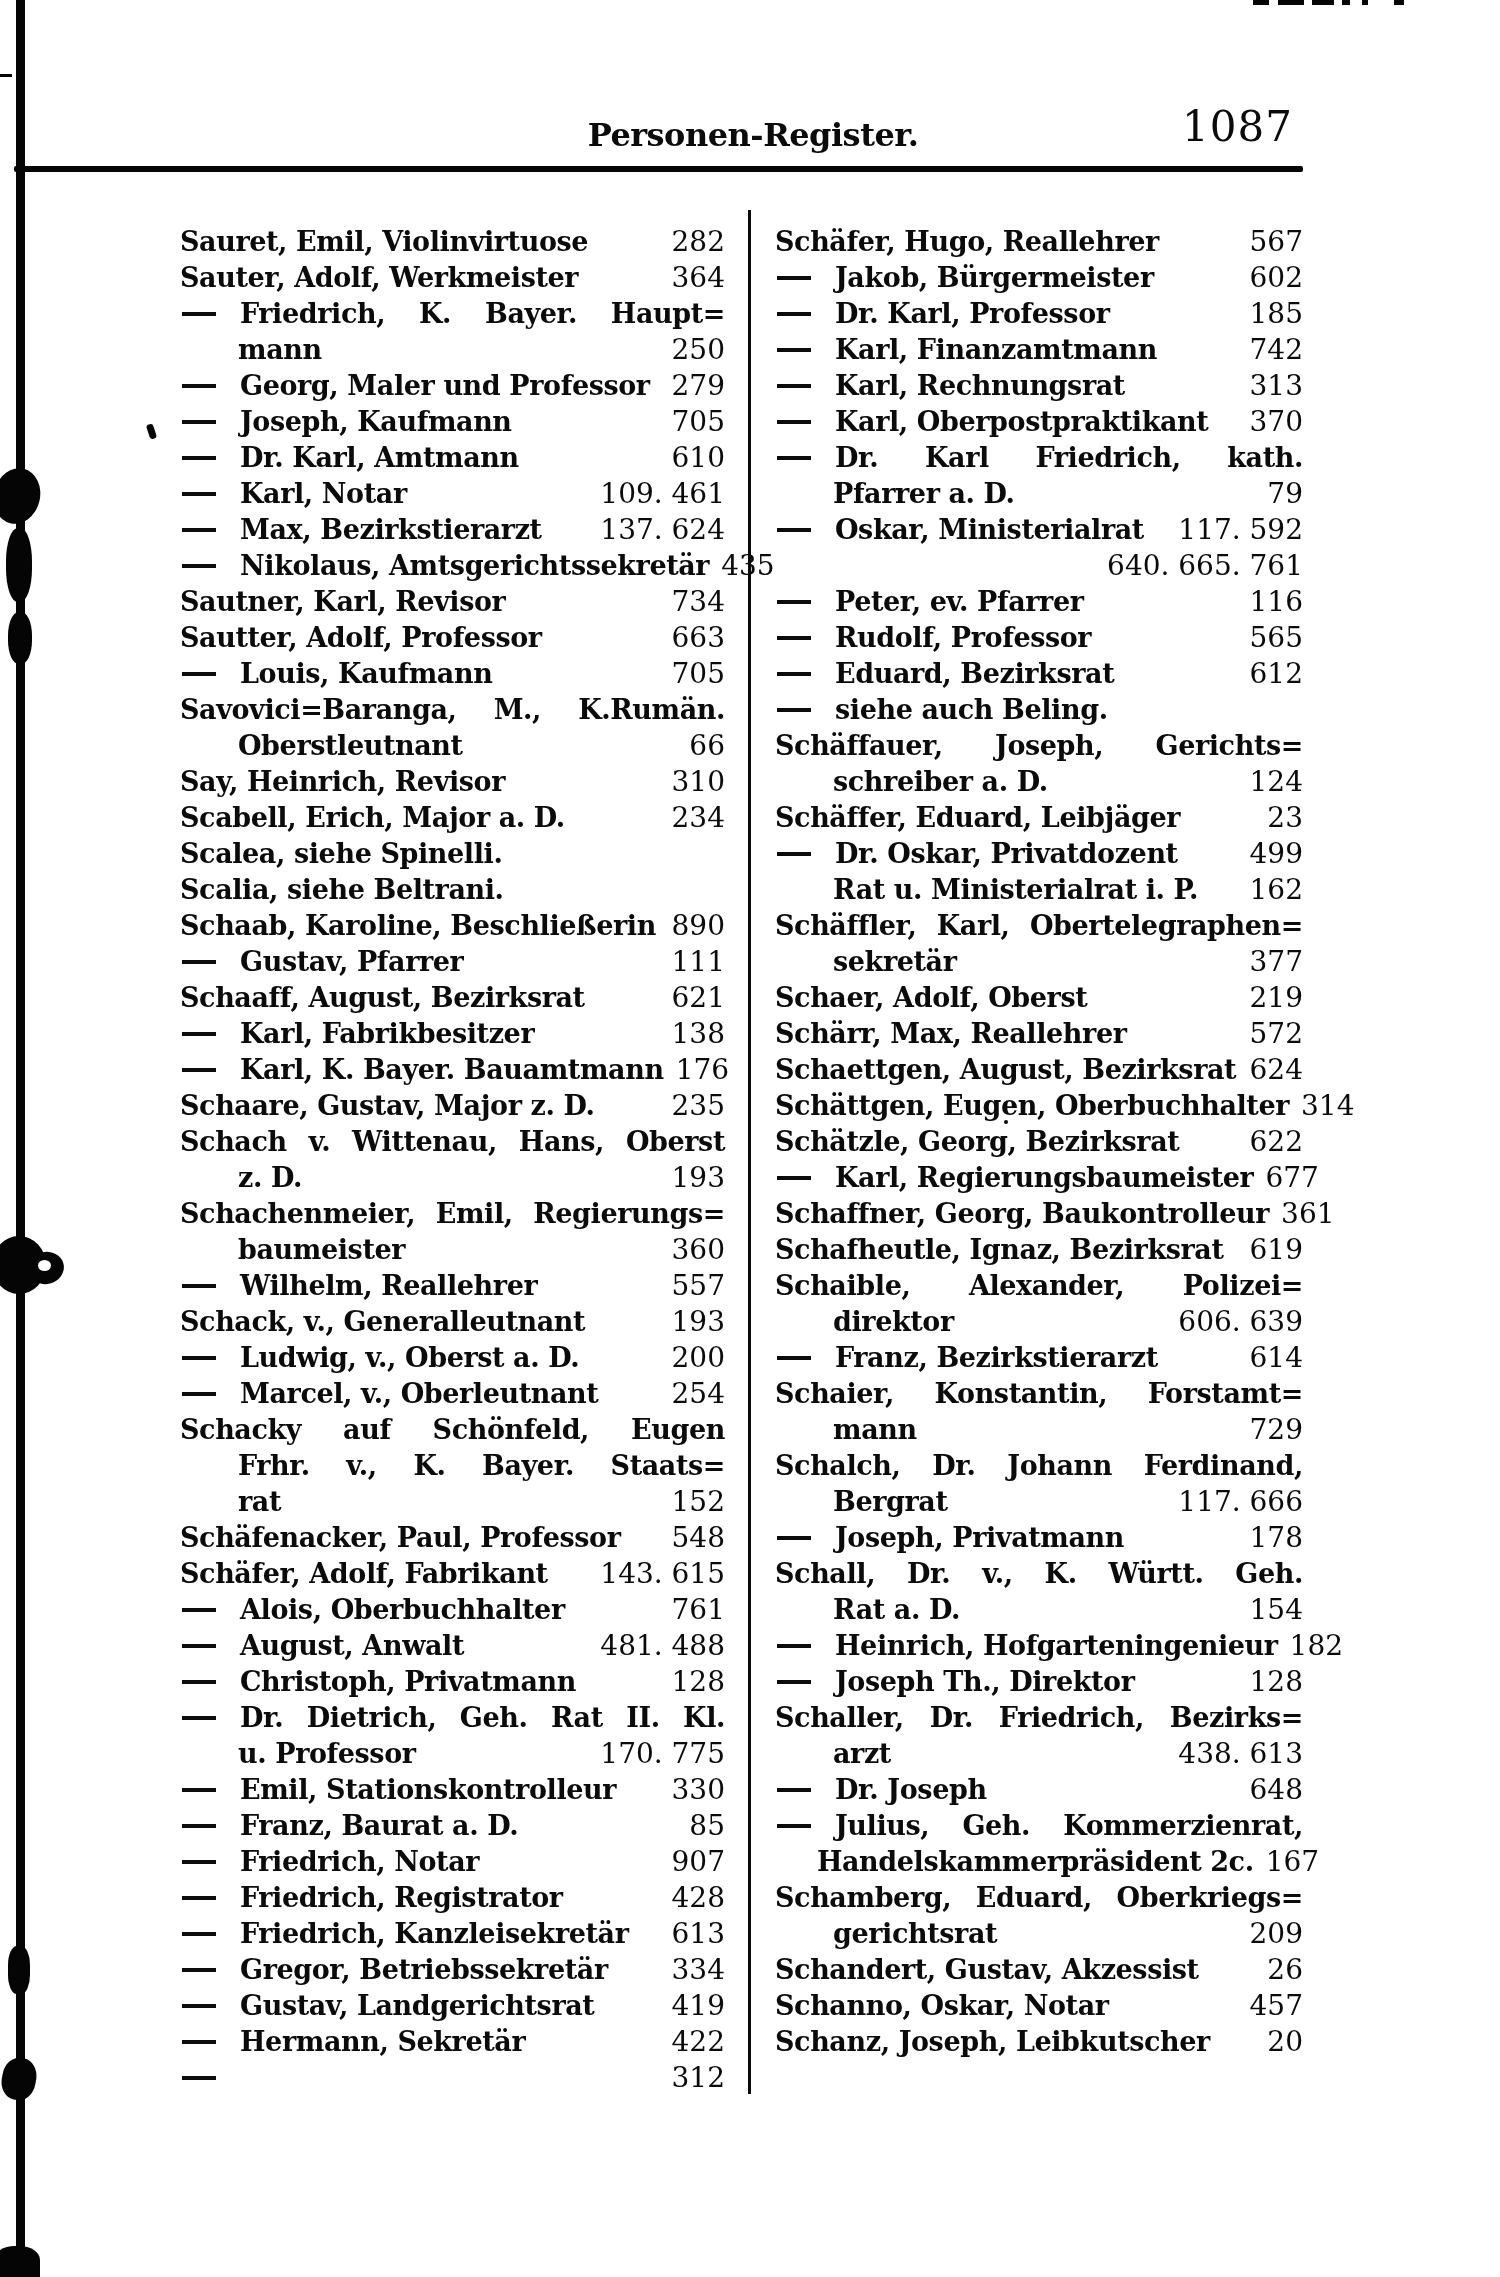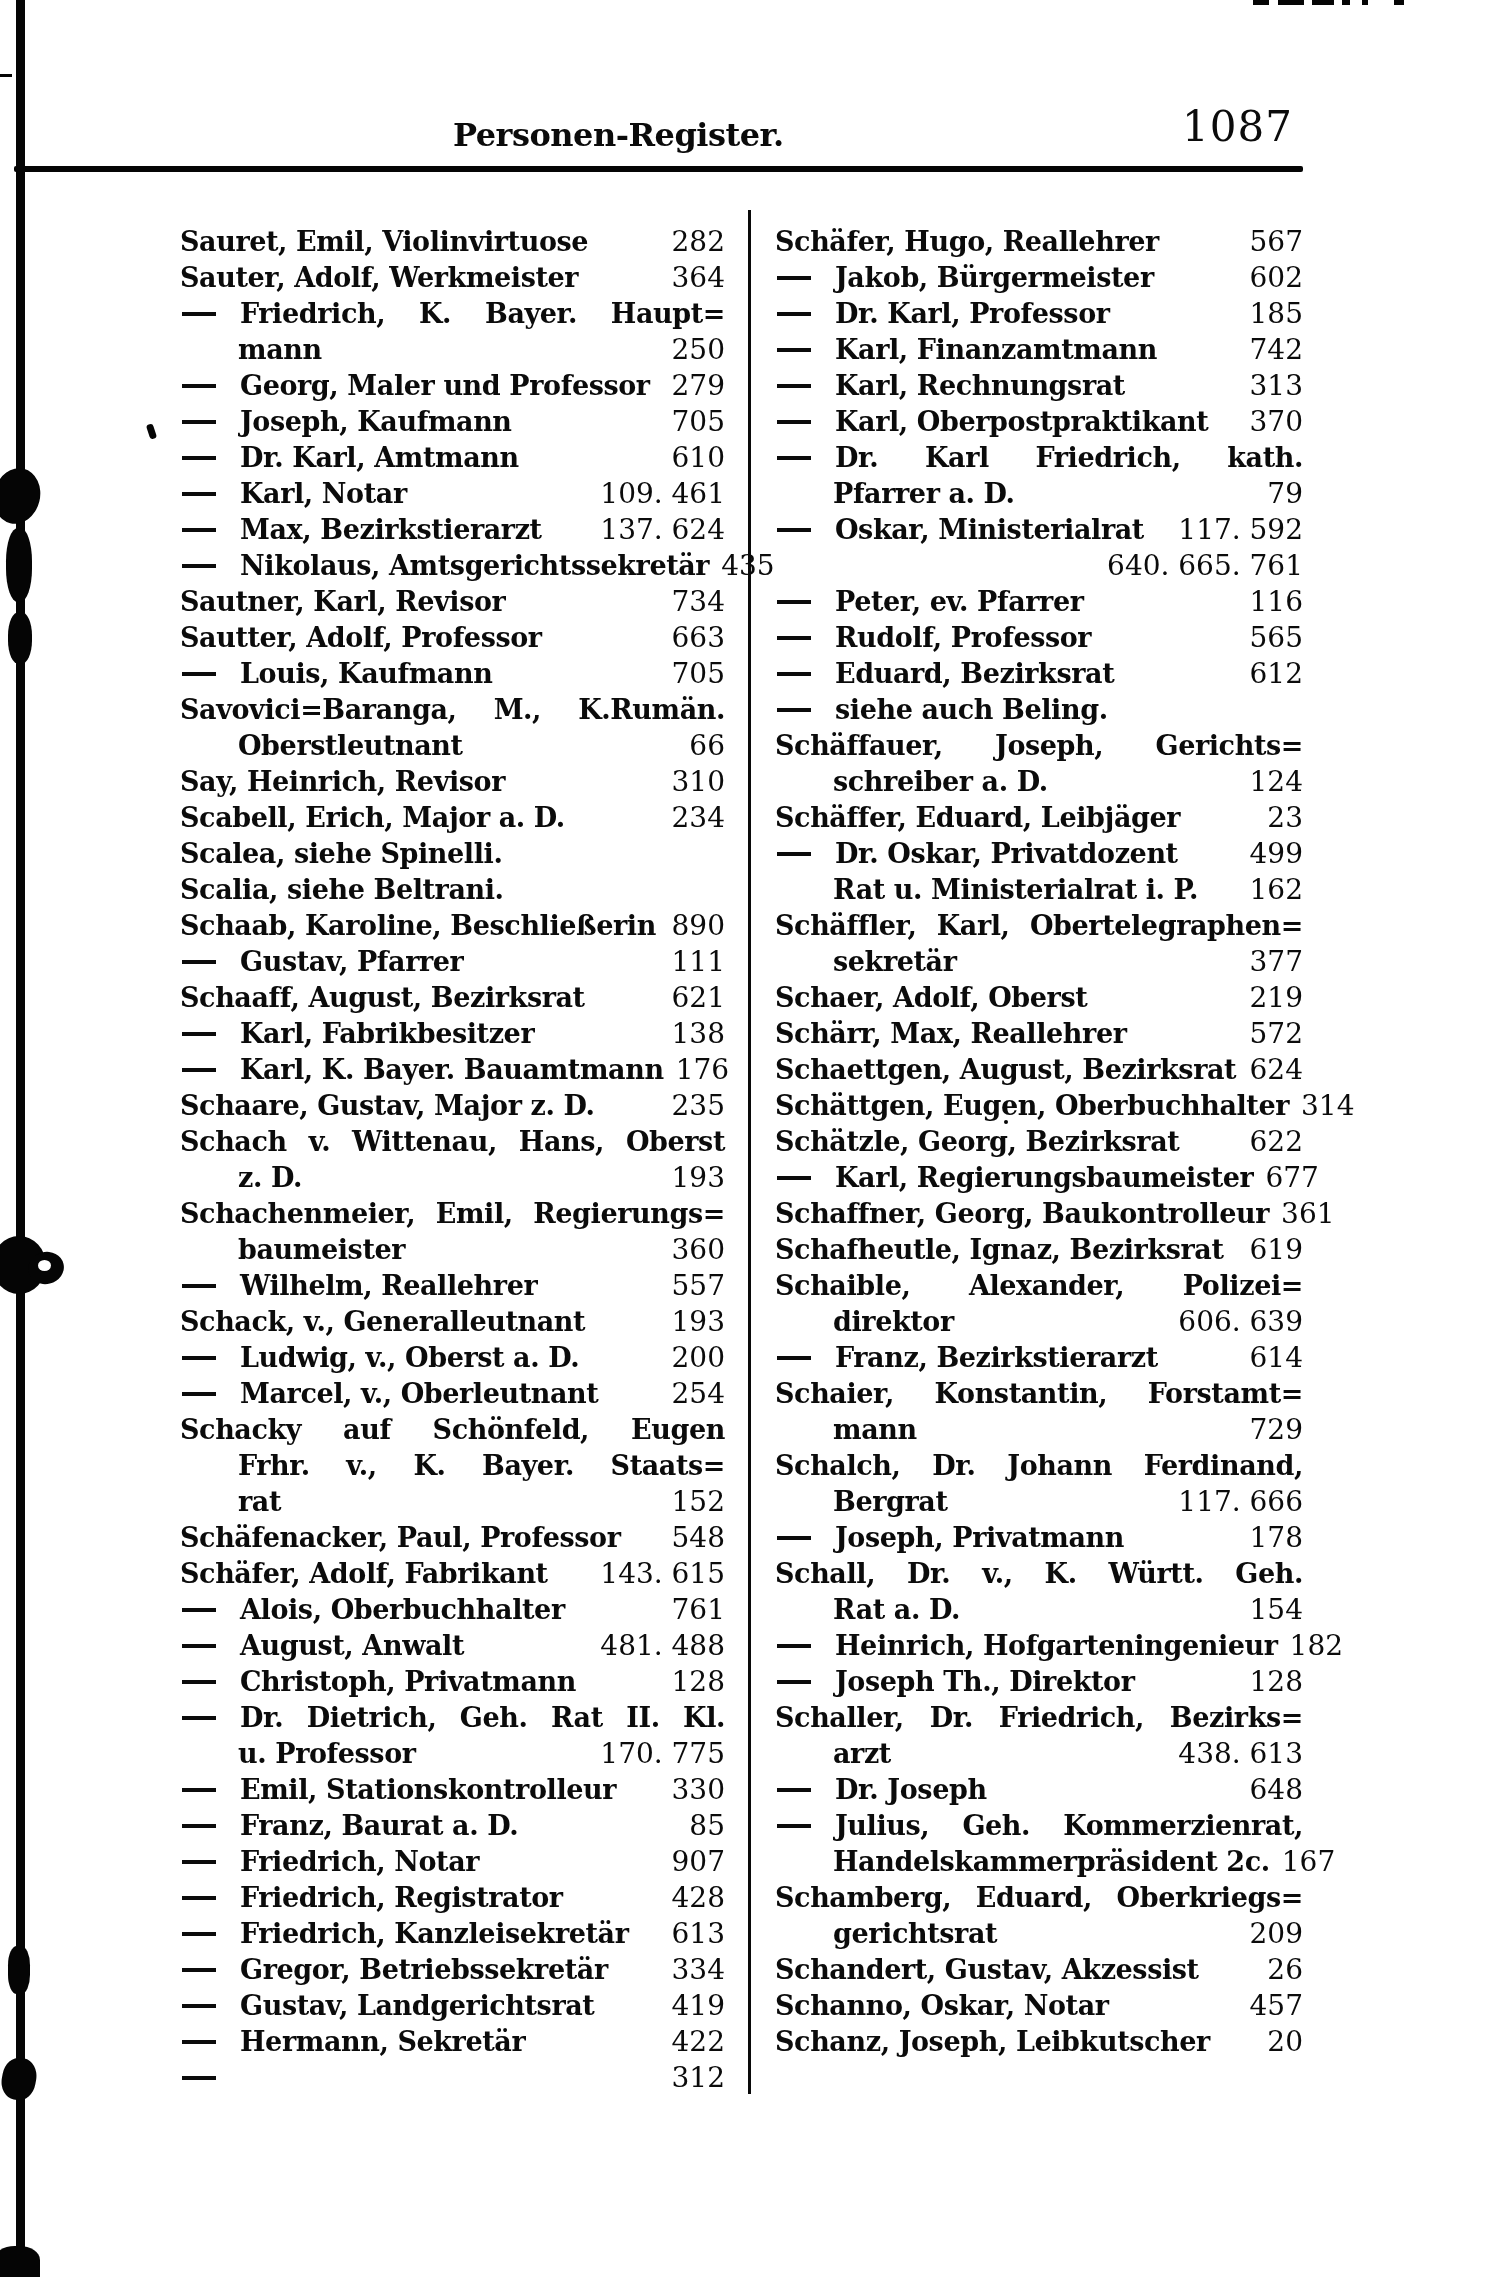--- a/index.html
+++ b/index.html
@@ -9,21 +9,21 @@
     font-family:"DejaVu Serif","Liberation Serif",serif;
     color:#0b0b0b;
     position:relative;
     overflow:hidden;
   }
   .page{position:absolute;inset:0;}
 
   
   .title{
     position:absolute;left:453px;top:116px;width:600px;
-    font-size:32px;font-weight:bold;letter-spacing:-0.5px;
+    text-align:center;font-size:32px;font-weight:bold;letter-spacing:-0.5px;
   }
   .pageno{
     position:absolute;top:102px;right:207px;
     font-size:42px;font-weight:normal;letter-spacing:1px;
   }
   .rule{
     position:absolute;left:14px;top:166px;width:1289px;height:6px;
     background:#050505;border-radius:2px;
   }
   .divider{
@@ -35,21 +35,21 @@
   .col{position:absolute;top:224px;}
   .col-left{left:180px;width:545px;}
   .col-right{left:775px;width:528px;}
 
   .row{
     display:flex;align-items:baseline;
     height:36px;line-height:36px;
     font-size:27px;font-weight:bold;letter-spacing:-0.4px;
     white-space:nowrap;
   }
-  .row.cont{padding-left:58px;}
+  .row.cont{padding-left:58px;justify-content:center;}
   .row .dash{flex:0 0 60px;position:relative;align-self:stretch;}
   .row .dash::before{
     content:"";position:absolute;left:2px;top:16px;width:34px;height:3.5px;
     background:currentColor;
   }
   .row .txt{display:block;}
   .row.just .txt{flex:1 1 auto;white-space:normal;text-align:justify;text-align-last:justify;}
   .row .num{
     margin-left:auto;padding-left:12px;
     font-weight:normal;letter-spacing:0;font-size:28px;

